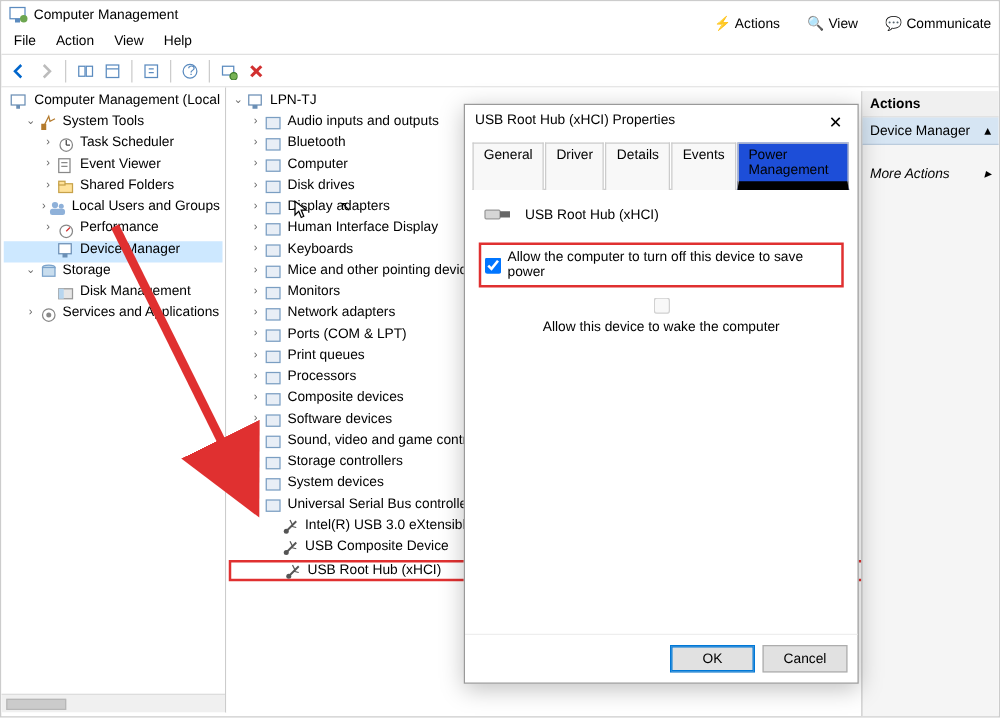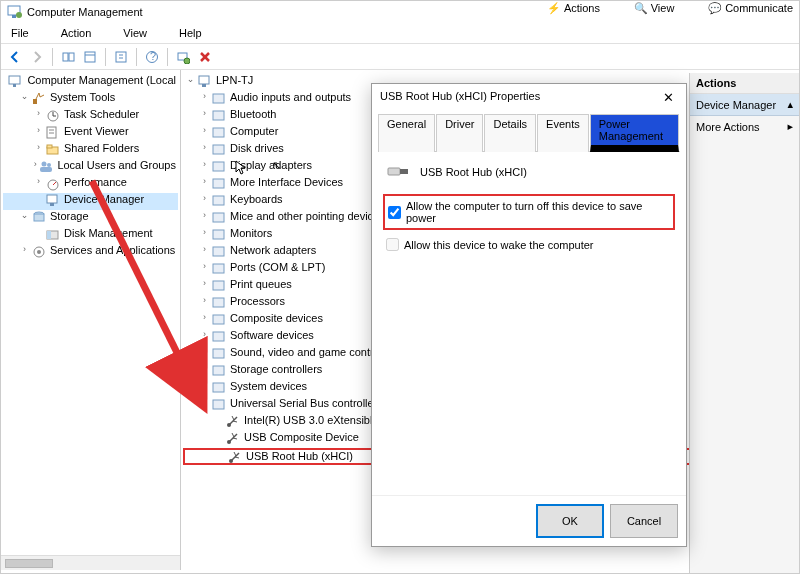--- a/index.html
+++ b/index.html
@@ -1,59 +1,59 @@
 <!DOCTYPE html>
 <html><head>
 <meta charset="utf-8">
 <style>
 * { box-sizing: border-box; margin: 0; padding: 0; font-family: "Segoe UI", Tahoma, sans-serif; font-size: 11px; color: #000; }
 body { width: 800px; height: 574px; background: #fff; position: relative; overflow: hidden; border:1px solid #ccc; }
 .titlebar { display:flex; align-items:center; height:22px; padding:2px 6px; background:#fff; }
 .titlebar .icon { width:16px; height:16px; margin-right:4px; }
-.menubar { display:flex; gap:20px; padding:2px 4px; background:#fff; border-bottom:1px solid #e0e0e0; }
+.menubar { display:flex; gap:4px; padding:2px 4px; background:#fff; border-bottom:1px solid #e0e0e0; }
 .menubar span { padding:2px 6px; }
 .toolbar { display:flex; align-items:center; gap:2px; padding:2px 4px; border-bottom:1px solid #e0e0e0; height:26px; }
 .tb-btn { width:20px; height:20px; display:flex; align-items:center; justify-content:center; border:1px solid transparent; }
 .tb-sep { width:1px; height:18px; background:#ccc; margin:0 3px; }
 .workspace { display:flex; height: calc(100% - 72px); }
 .left-pane { width:180px; border-right:1px solid #ccc; overflow-y:auto; overflow-x:auto; background:#fff; position:relative; }
 .mid-pane { flex:1; background:#fff; overflow:hidden; position:relative; }
 .right-pane { width:110px; border-left:1px solid #ccc; background:#f5f5f5; position:absolute; right:0; top:72px; height:calc(100% - 72px); }
 .actions-header { background:#f0f0f0; padding:4px 6px; font-weight:bold; border-bottom:1px solid #ddd; }
 .actions-section { background:#d6e5f3; padding:4px 6px; border-bottom:1px solid #bcd; display:flex; justify-content:space-between; align-items:center; }
-.actions-row { padding:4px 6px; display:flex; justify-content:space-between; align-items:center; }
+.actions-row { padding:16px 6px; display:flex; justify-content:space-between; align-items:center;font-style:italic; }
 .tree { padding:4px 2px; white-space:nowrap; }
 .tree-item { display:flex; align-items:flex-start; height:17px; padding:0 2px; }
 .tree-item .exp { width:11px; text-align:center; color:#666; font-size:9px; }
 .tree-item .icn { width:16px; height:15px; margin:0 3px 0 1px; display:inline-block; }
 .tree-item.selected { background:#cde8ff; }
 .indent-0 { padding-left:2px; }
 .indent-1 { padding-left:16px; }
 .indent-2 { padding-left:30px; }
 .red-box { border:2px solid #e03030; }
 .dialog { position:absolute; left:370px; top:82px; width:316px; height:464px; background:#fff; border:1px solid #999; box-shadow:0 4px 18px rgba(0,0,0,0.25); z-index:30; display:flex; flex-direction:column; }
 .dialog-title { display:flex; align-items:flex-start; justify-content:space-between; padding:6px 8px; font-size:12px; }
 .dialog-close { font-size:13px; padding:0 4px; }
 .tabrow { display:flex; margin:2px 6px 0 6px; border-bottom:1px solid #ccc; }
 .tab { padding:3px 8px; border:1px solid #ccc; border-bottom:none; background:#f8f8f8; margin-right:1px; position:relative; top:1px; }
 .tab.active { background:#1d4ed8; border-bottom:7px solid #000000; }
 .dialog-body { flex:1; margin:0 6px 6px 6px; border:0px solid #ccc; border-top:none; padding:10px 8px; }
 .dev-row { display:flex; align-items:center; gap:8px; margin-bottom:14px; }
 .dev-row .dicn { width:26px; height:20px; }
 .cb-row { display:flex; align-items:center; gap:5px; padding:2px 0; }
 .cb-row input { margin:0; }
-.cb-row.disabled { color:#8a8a8a; }
+.cb-row.disabled { color:#8a8a8a;flex-direction:column; }
 .red-outline { border:2px solid #e03030; padding:2px 3px; margin:-2px -3px 6px -3px; }
 .dialog-buttons { display:flex; justify-content:flex-end; gap:6px; padding:8px; border-top:1px solid #eee; }
-.win-btn { min-width:68px; height:34px; border:1px solid #adadad; background:#e1e1e1; }
+.win-btn { min-width:68px; height:22px; border:1px solid #adadad; background:#e1e1e1; }
 .win-btn.default { border:1px solid #0078d7; box-shadow:inset 0 0 0 1px #0078d7; }
 svg { display:block; }
 .scroll-x { position:absolute; left:0; right:0; bottom:0; height:15px; background:#f0f0f0; border-top:1px solid #ddd; display:flex; align-items:center; }
 .scroll-x .thumb { height:9px; width:48px; margin-left:4px; background:#cbcbcb; border:1px solid #b7b7b7; }
-.tiny-icons { position:absolute; top:1px; right:6px; display:flex; gap:34px; color:#888; font-size:11px; }
+.tiny-icons { position:absolute; top:11px; right:6px; display:flex; gap:22px; color:#888; font-size:11px; }
 .arrow-overlay { position:absolute; z-index:25; pointer-events:none; }
 </style>
 </head>
 <body>
 
 <div class="tiny-icons">
   <span>⚡ <span>Actions</span></span>
   <span>🔍 <span>View</span></span>
   <span>💬 <span>Communicate</span></span>
 </div>
@@ -316,21 +316,21 @@
             </svg>
           </span>
         </div>
         <div class="tree-item indent-1">
           <span class="exp">›</span>
           <span class="icn">
             <svg width="16" height="15">
               <rect x="2" y="3" width="11" height="9" fill="#e8eef6" stroke="#7a9ec2"></rect>
             </svg>
           </span>
-          <span>More Interface Devices</span>
+          <span>Human Interface Display</span>
         </div>
         <div class="tree-item indent-1">
           <span class="exp">›</span>
           <span class="icn">
             <svg width="16" height="15">
               <rect x="2" y="3" width="11" height="9" fill="#e8eef6" stroke="#7a9ec2"></rect>
             </svg>
           </span>
           <span>Keyboards</span>
         </div>

